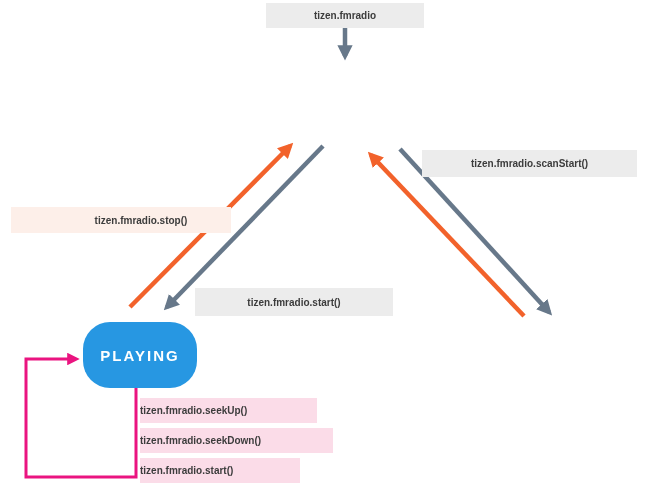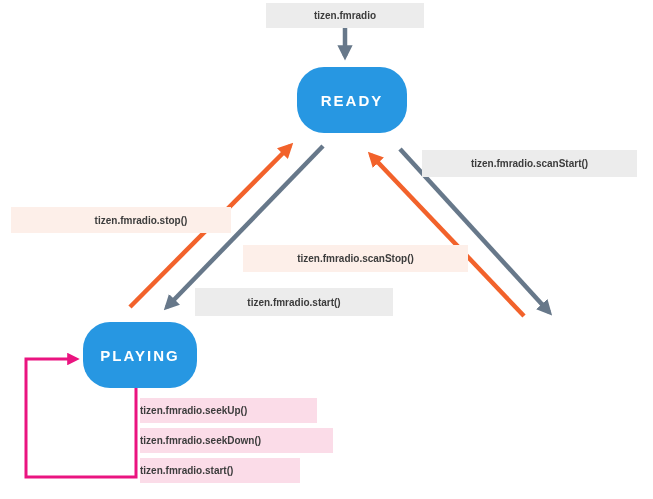--- a/index.html
+++ b/index.html
@@ -85,26 +85,24 @@
   </svg>
 
   <div class="lbl lbl-entry" style="background: rgb(236, 236, 236);">tizen.fmradio</div>
 
   <div class="lbl lbl-stop" style="background: rgb(253, 239, 233);">tizen.fmradio.stop()</div>
 
   <div class="lbl lbl-start" style="background: rgb(236, 236, 236);">tizen.fmradio.start()</div>
 
   <div class="lbl lbl-scanstart" style="background: rgb(236, 236, 236);">tizen.fmradio.scanStart()</div>
 
-  <div class="lbl lbl-scanstop" style="background: rgb(253, 239, 233);">tizen.fmradio.scanStop()</div>
 
   <div class="lbl lbl-left lbl-seekup" style="background: rgb(251, 220, 232);">tizen.fmradio.seekUp()</div>
 
   <div class="lbl lbl-left lbl-seekdown" style="background: rgb(251, 220, 232);">tizen.fmradio.seekDown()</div>
 
   <div class="lbl lbl-left lbl-startself" style="background: rgb(251, 220, 232);">tizen.fmradio.start()</div>
 
-  <div class="state state-ready" style="background: rgb(39, 151, 226);">READY</div>
 
   <div class="state state-playing" style="background: rgb(39, 151, 226);">PLAYING</div>
 
 
 </div>
 
 </body></html>

